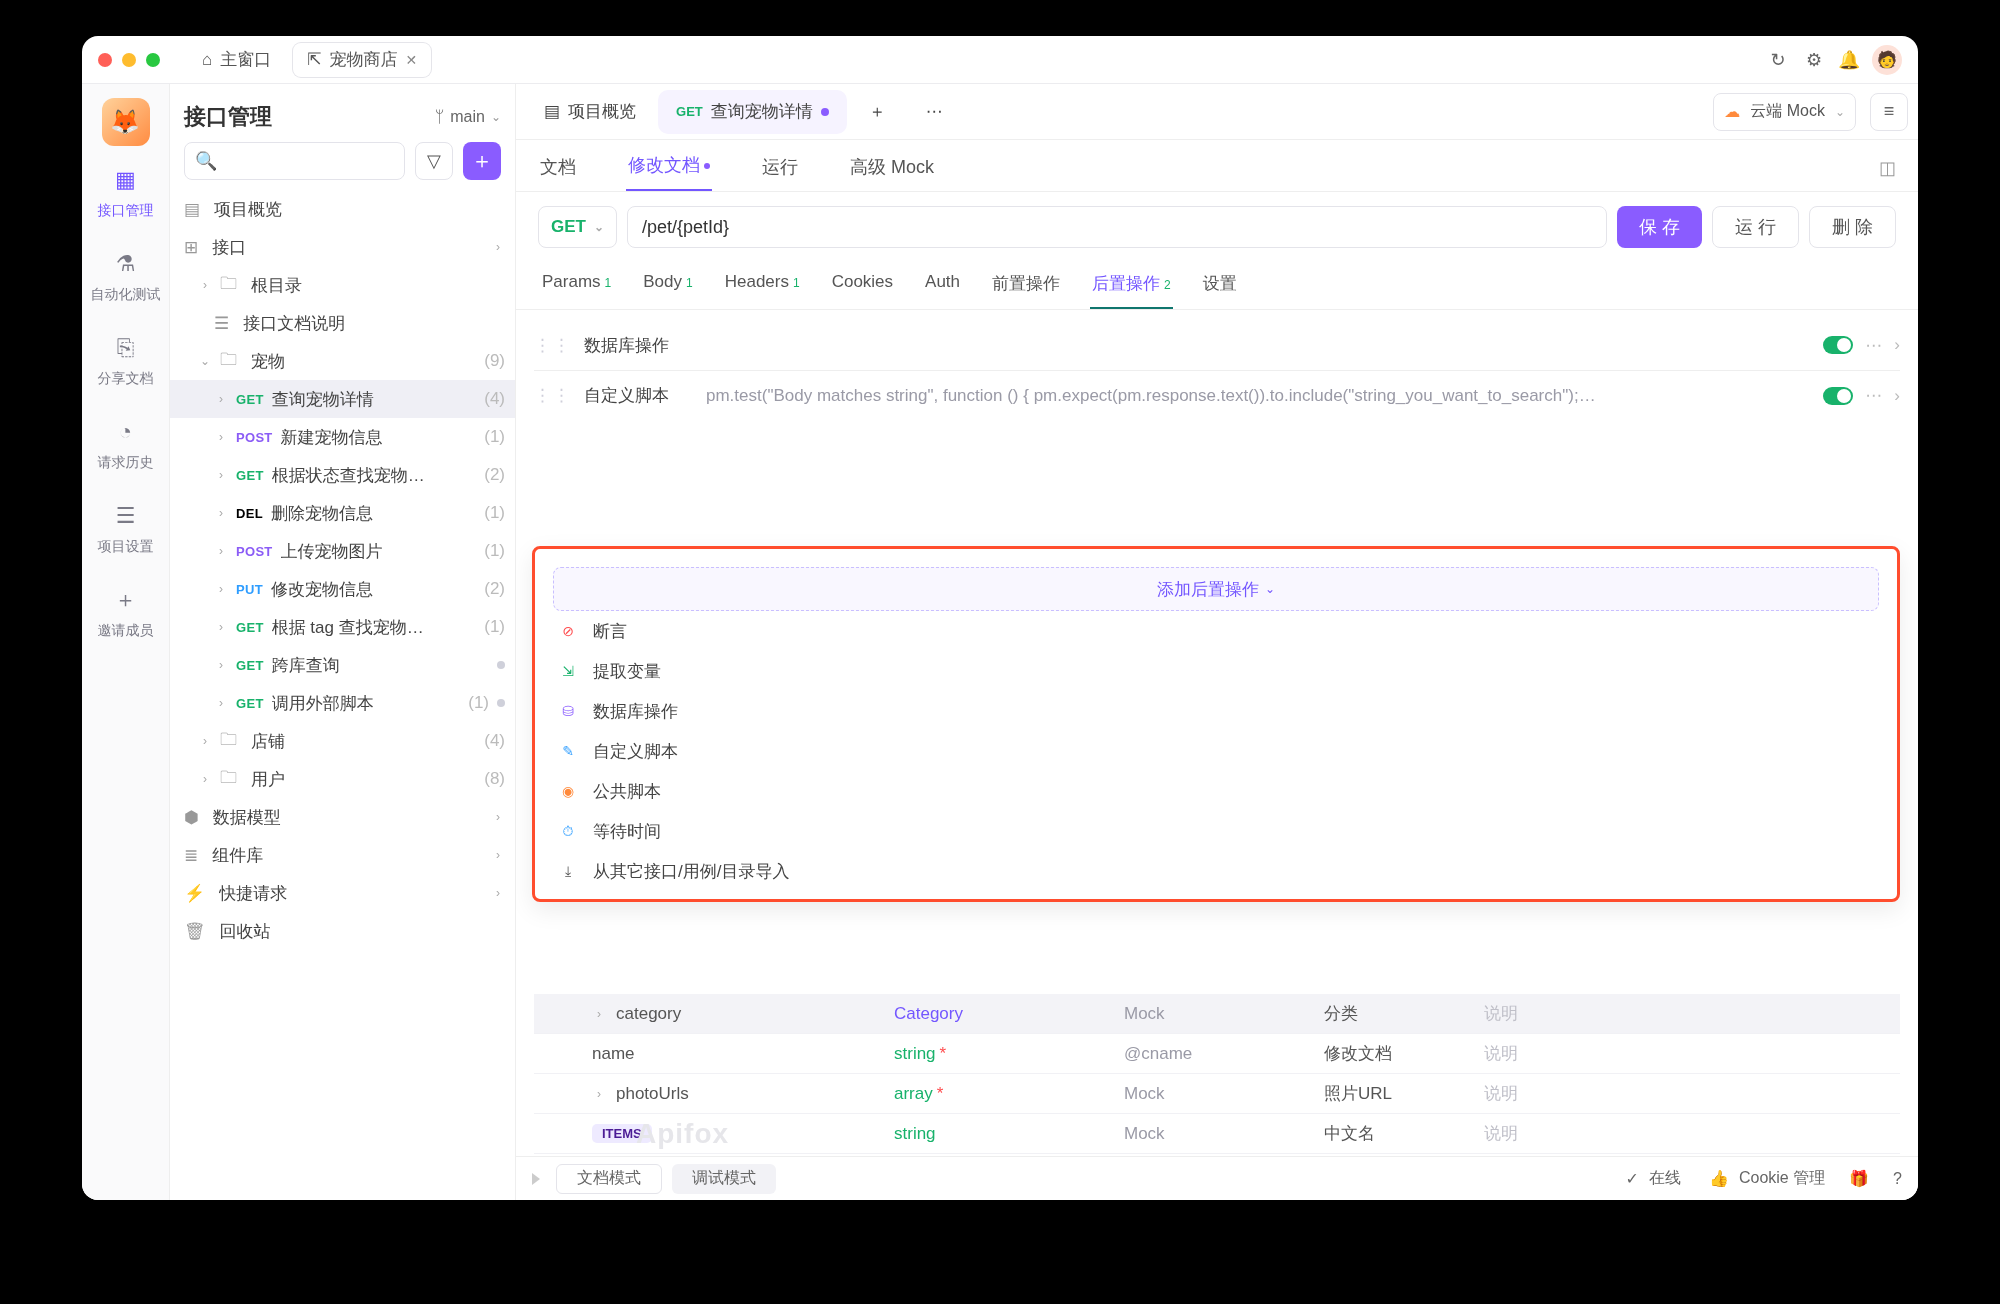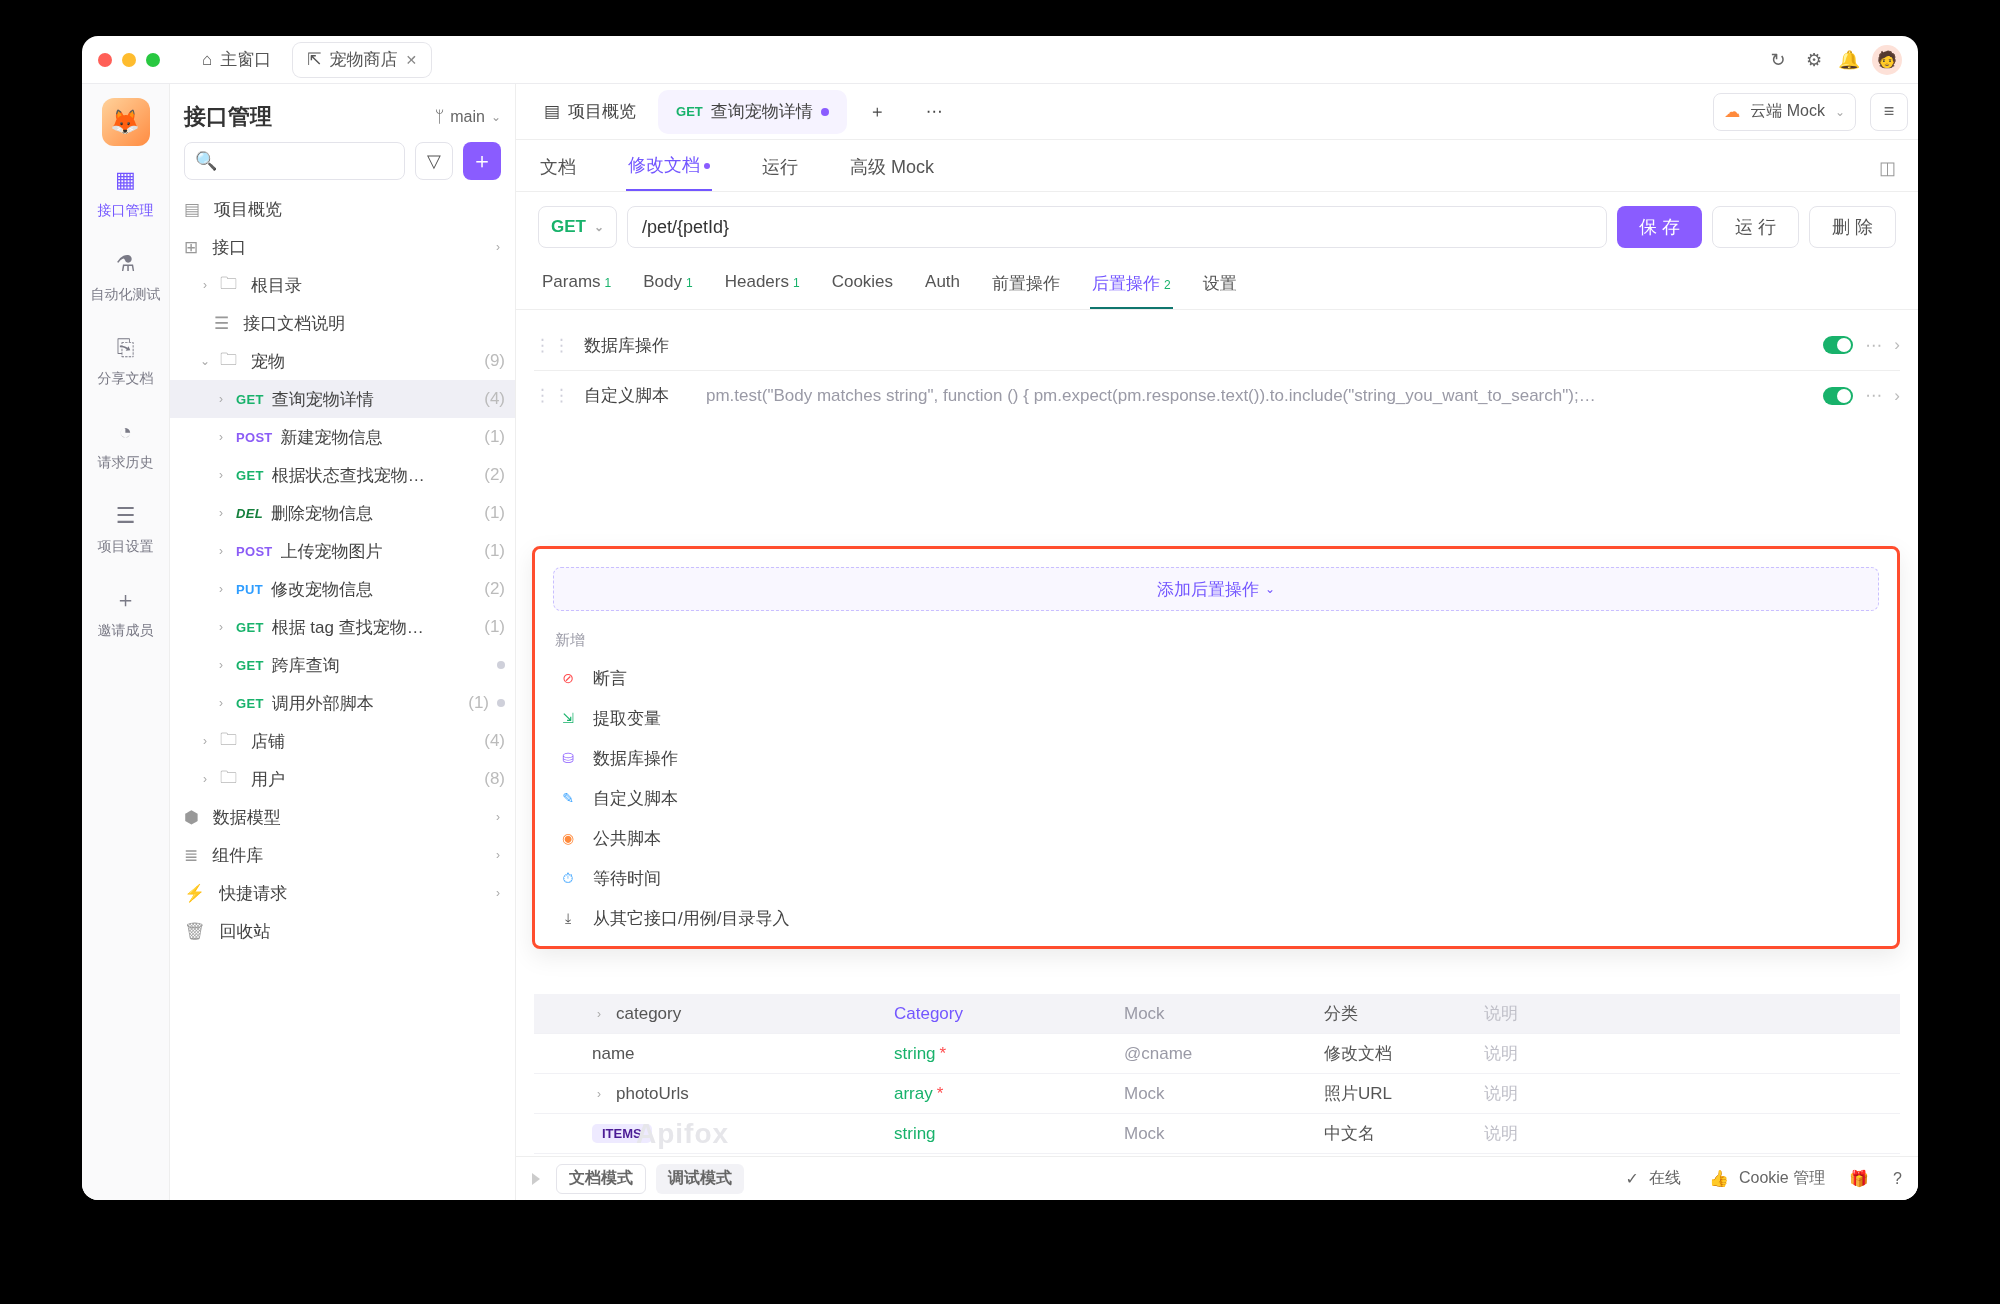--- a/index.html
+++ b/index.html
@@ -72,21 +72,21 @@
   .sq-btn{width:38px;height:38px;border:1px solid #e3e3ea;border-radius:8px;display:flex;align-items:center;justify-content:center;color:#555;}
   .sq-btn.primary{border:none;background:#8a5cff;color:#fff;font-size:22px;}
   .tree{flex:1;overflow:auto;font-size:17px;}
   .tree-row{display:flex;align-items:center;gap:8px;height:38px;padding-right:10px;color:#444;white-space:nowrap;}
   .tree-row.lvl0{padding-left:14px;}
   .tree-row.lvl1{padding-left:28px;}
   .tree-row.lvl2{padding-left:44px;}
   .tree-row.selected{background:#efeff5;}
   .chev{width:14px;color:#aaa;font-size:12px;text-align:center;}
   .method{font-size:13px;font-weight:700;letter-spacing:.3px;}
-  .m-get{color:#18b26b;} .m-post{color:#8b5cf6;} .m-del{color:#15803d;font-style:italic;} .m-put{color:#2e9dff;}
+  .m-get{color:#18b26b;} .m-post{color:#8b5cf6;} .m-del{color:#000000;} .m-put{color:#2e9dff;}
   .count{color:#bbb;}
   .dot{width:8px;height:8px;border-radius:50%;background:#cfd0da;margin-left:auto;}
   .tree-row .label{flex:1;overflow:hidden;text-overflow:ellipsis;}
   .sec-ic{color:#999;margin-right:6px;}
 
   
   .content{flex:1;display:flex;flex-direction:column;position:relative;overflow:hidden;}
   .toptabs{height:56px;display:flex;align-items:center;border-bottom:1px solid #eee;padding:0 10px;gap:4px;}
   .toptab{height:44px;display:flex;align-items:center;gap:8px;padding:0 18px;border-radius:10px;font-size:17px;color:#444;}
   .toptab.active{background:#f6f3ff;}
@@ -153,21 +153,21 @@
   .sc-type{width:230px;}
   .sc-type .link{color:#7356ff;}
   .sc-type .req{color:#ff4d4f;margin-left:4px;}
   .sc-mock{width:200px;color:#9a9aa6;}
   .sc-desc{width:160px;}
   .sc-note{flex:1;color:#bfbfc8;}
   .items-pill{display:inline-block;background:#eeeaff;color:#4c1d95;padding:2px 10px;border-radius:5px;font-size:13px;font-weight:600;}
 
   
   .statusbar{position:absolute;left:0;right:0;bottom:0;height:44px;border-top:1px solid #eee;display:flex;align-items:center;padding:0 16px;gap:10px;font-size:16px;color:#666;background:#fff;z-index:600;}
-  .sb-btn{height:30px;border:1px solid #e4e4ea;border-radius:6px;padding:0 12px;display:flex;align-items:center;font-weight:bold;}
+  .sb-btn{height:30px;border:1px solid #e4e4ea;border-radius:6px;padding:0 20px;display:flex;align-items:center;}
   .sb-btn.active{background:#f2f2f6;border:none;}
   .statusbar .spacer{flex:1;}
   .tri{width:0;height:0;border-left:8px solid #ccc;border-top:6px solid transparent;border-bottom:6px solid transparent;margin-right:6px;}
   .watermark{position:absolute;left:120px;bottom:50px;color:#e6e6ea;font-size:28px;font-weight:600;letter-spacing:1px;z-index:1;}
 </style>
 </head>
 <body>
 
 <div class="window">
 
@@ -429,21 +429,20 @@
           <span class="more">⋯</span>
           <span class="chev-r">›</span>
         </div>
       </div>
 
       <div class="highlight-block">
         <div class="addop">
           <span>添加后置操作</span>
           <span class="car">⌄</span>
         </div>
-        <div class="pop-section-label">新增</div>
         <div id="pop-new">
             <div class="pop-item">
               <span class="pop-ic ic-assert">⊘</span>
               <span>断言</span>
             </div>
             <div class="pop-item">
               <span class="pop-ic ic-extract">⇲</span>
               <span>提取变量</span>
             </div>
             <div class="pop-item">

